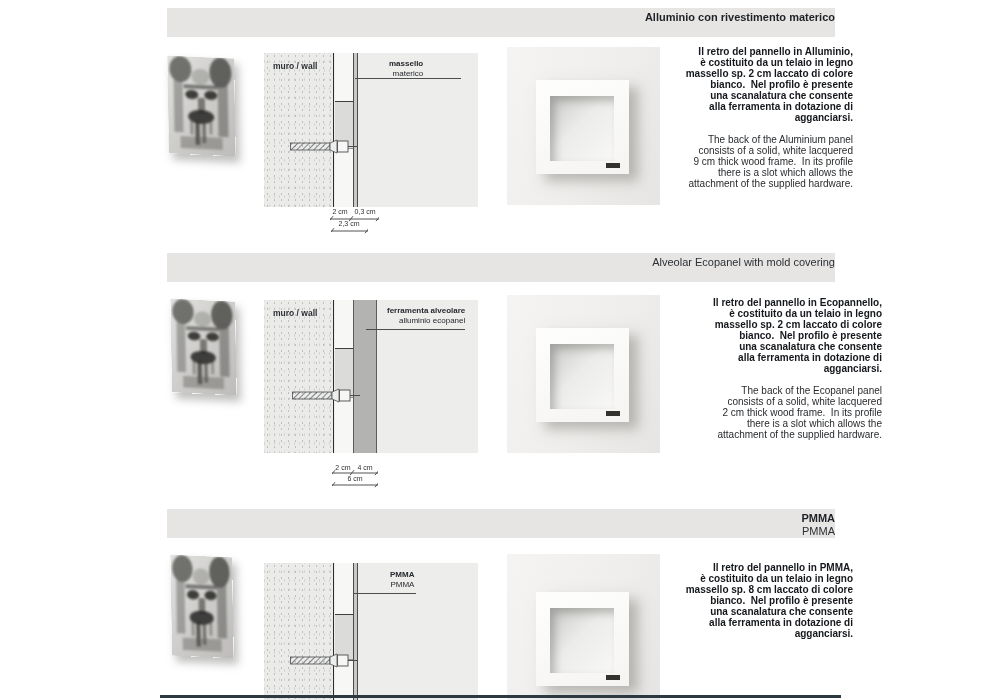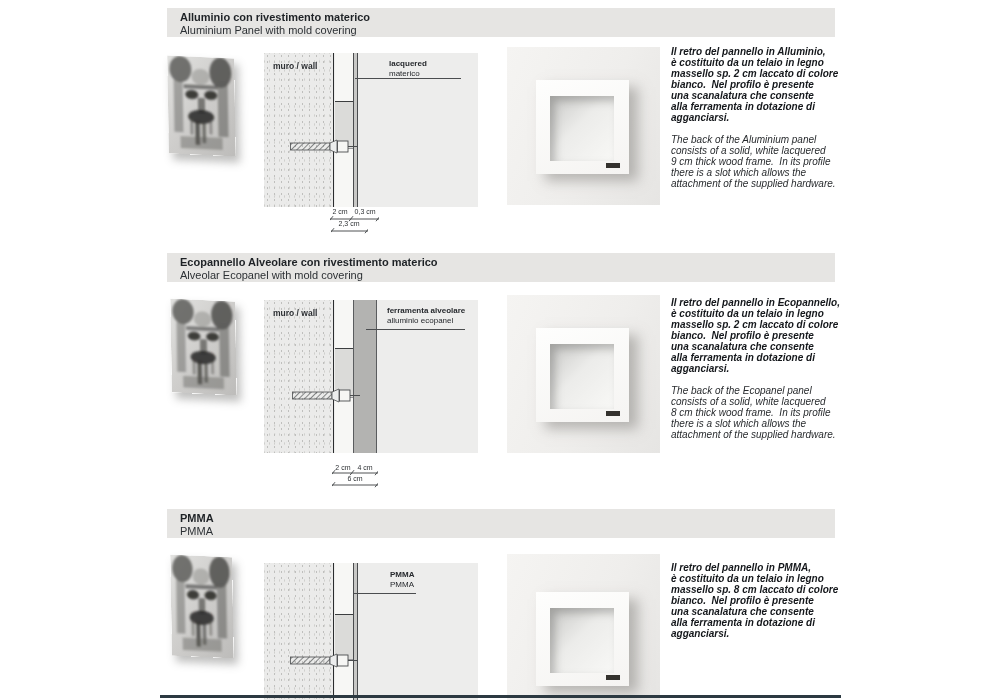--- a/index.html
+++ b/index.html
@@ -1,18 +1,18 @@
 <!DOCTYPE html>
 <html><head>
 <meta charset="utf-8">
 <style>
   html,body{margin:0;padding:0;background:#fff;}
   body{font-family:"Liberation Sans",sans-serif;-webkit-font-smoothing:antialiased;}
   #page{position:relative;width:1000px;height:700px;background:#ffffff;overflow:hidden;}
-  .section{position:absolute;left:0;width:895px;}
+  .section{position:absolute;left:0;width:895px;text-align:right;}
 
   
   .bar{position:absolute;left:167px;width:655px;height:26px;background:#e6e5e3;padding:3px 0 0 13px;}
   .bar-title{font-size:11px;font-weight:bold;color:#1e2226;line-height:13px;}
   .bar-sub{font-size:11px;color:#2c3034;line-height:13px;}
 
   
   .thumb{position:absolute;box-shadow:4px 6px 9px rgba(90,90,88,.38);transform:skewY(3.5deg) rotate(-1deg);}
   .thumb svg{display:block;width:100%;height:100%;}
 
@@ -38,21 +38,21 @@
   .dim-line{position:absolute;}
 
   
   .photo{position:absolute;background:linear-gradient(115deg,#f5f4f2 0%,#efeeec 55%,#e6e5e3 100%);}
   .frame{position:absolute;left:29px;top:33px;width:93px;height:94px;background:linear-gradient(160deg,#fefefd,#f5f4f2);box-shadow:9px 7px 12px rgba(128,126,122,.5);}
   .hole{position:absolute;left:14px;top:16px;width:64px;height:65px;background:linear-gradient(135deg,#c9c9c7 0%,#ececea 45%,#f8f8f6 100%);box-shadow:inset 5px 5px 8px rgba(95,95,92,.38);}
   .plaque{position:absolute;right:9px;bottom:6px;width:14px;height:5px;background:#34322e;}
 
   
   .desc{position:absolute;width:182px;}
-  .desc p{margin:0;font-size:10px;line-height:11px;white-space:pre-wrap;font-style:italic;}
+  .desc p{margin:0;font-size:10px;line-height:11px;white-space:pre-wrap;}
   .desc .it{font-weight:bold;color:#14171b;margin-bottom:11px;}
   .desc .en{color:#282b2e;}
 
   #footer-line{position:absolute;left:160px;top:695px;width:681px;height:3px;background:#2c3941;}
 </style>
 </head>
 <body>
 
 <svg width="0" height="0" style="position:absolute" aria-hidden="true">
   <defs>
@@ -88,21 +88,20 @@
       </g>
     </symbol>
   </defs>
 </svg>
 
 <div id="page">
 
   <div class="section" style="top:0;height:246px">
     <div class="bar" style="top:8px">
       <div class="bar-title">Alluminio con rivestimento materico</div>
-      <div class="bar-sub">Aluminium Panel with mold covering</div>
     </div>
 
     <div class="thumb" style="left:168px;top:57px;width:67px;height:98px">
       <svg viewBox="0 0 67 98" preserveAspectRatio="none">
           <use href="#faceart"></use>
         </svg>
     </div>
 
     <div class="diagram" style="left:264px;top:53px;width:214px;height:154px">
       <div class="wall"></div>
@@ -110,21 +109,21 @@
       <div class="gap"></div>
       <div class="batten" style="top:48px;height:46px"></div>
       <div class="panel thin"></div>
       <svg class="screw" style="left:26px;top:86px" width="68" height="15" viewBox="0 0 68 15">
         <rect x="0.5" y="4" width="39.5" height="7" fill="url(#hatchp)" stroke="#4a4c4e" stroke-width="0.8"></rect>
         <polygon points="40,4 47,1 47,14 40,11" fill="#eceded" stroke="#4a4c4e" stroke-width="0.8"></polygon>
         <rect x="47.5" y="2" width="10.5" height="11" fill="#f6f6f4" stroke="#4a4c4e" stroke-width="0.9"></rect>
         <line x1="58" y1="7.5" x2="68" y2="7.5" stroke="#4a4c4e" stroke-width="1"></line>
       </svg>
       <div class="mat-label" style="left:125px;top:6px">
-        <span class="l1">lacquered</span>
+        <span class="l1">massello</span>
         <span class="l2">materico</span>
       </div>
       <div class="leader" style="left:91px;top:25px;width:106px"></div>
     </div>
 
     <div class="dim-text" style="left:328px;top:208px;width:52px">
       <span>2 cm</span>
       <span>0,3 cm</span>
     </div>
     <svg class="dim-line" style="left:330px;top:213px" width="49" height="9" viewBox="0 0 49 9">
@@ -160,21 +159,20 @@
       <p class="en">The back of the Aluminium panel
 consists of a solid, white lacquered
 9 cm thick wood frame.  In its profile
 there is a slot which allows the
 attachment of the supplied hardware.</p>
     </div>
   </div>
 
   <div class="section" style="top:245px;height:247px">
     <div class="bar" style="top:8px">
-      <div class="bar-title">Ecopannello Alveolare con rivestimento materico</div>
       <div class="bar-sub">Alveolar Ecopanel with mold covering</div>
     </div>
 
     <div class="thumb" style="left:171px;top:55px;width:65px;height:94px">
       <svg viewBox="0 0 67 98" preserveAspectRatio="none">
           <use href="#faceart"></use>
         </svg>
     </div>
 
     <div class="diagram" style="left:264px;top:55px;width:214px;height:153px">
@@ -215,31 +213,31 @@
       <line x1="43" y1="8.2" x2="47" y2="3.2" stroke="#3c3f42" stroke-width="0.9"></line>
     </svg>
 
     <div class="photo" style="left:507px;top:50px;width:153px;height:158px">
       <div class="frame">
         <div class="hole"></div>
         <div class="plaque"></div>
       </div>
     </div>
 
-    <div class="desc" style="left:671px;top:52px">
+    <div class="desc" style="left:700px;top:52px">
       <p class="it">Il retro del pannello in Ecopannello,
 è costituito da un telaio in legno
 massello sp. 2 cm laccato di colore
 bianco.  Nel profilo è presente
 una scanalatura che consente
 alla ferramenta in dotazione di
 agganciarsi.</p>
       <p class="en">The back of the Ecopanel panel
 consists of a solid, white lacquered
-8 cm thick wood frame.  In its profile
+2 cm thick wood frame.  In its profile
 there is a slot which allows the
 attachment of the supplied hardware.</p>
     </div>
   </div>
 
   <div class="section" style="top:500px;height:204px;overflow:hidden">
     <div class="bar" style="top:9px">
       <div class="bar-title">PMMA</div>
       <div class="bar-sub">PMMA</div>
     </div>

